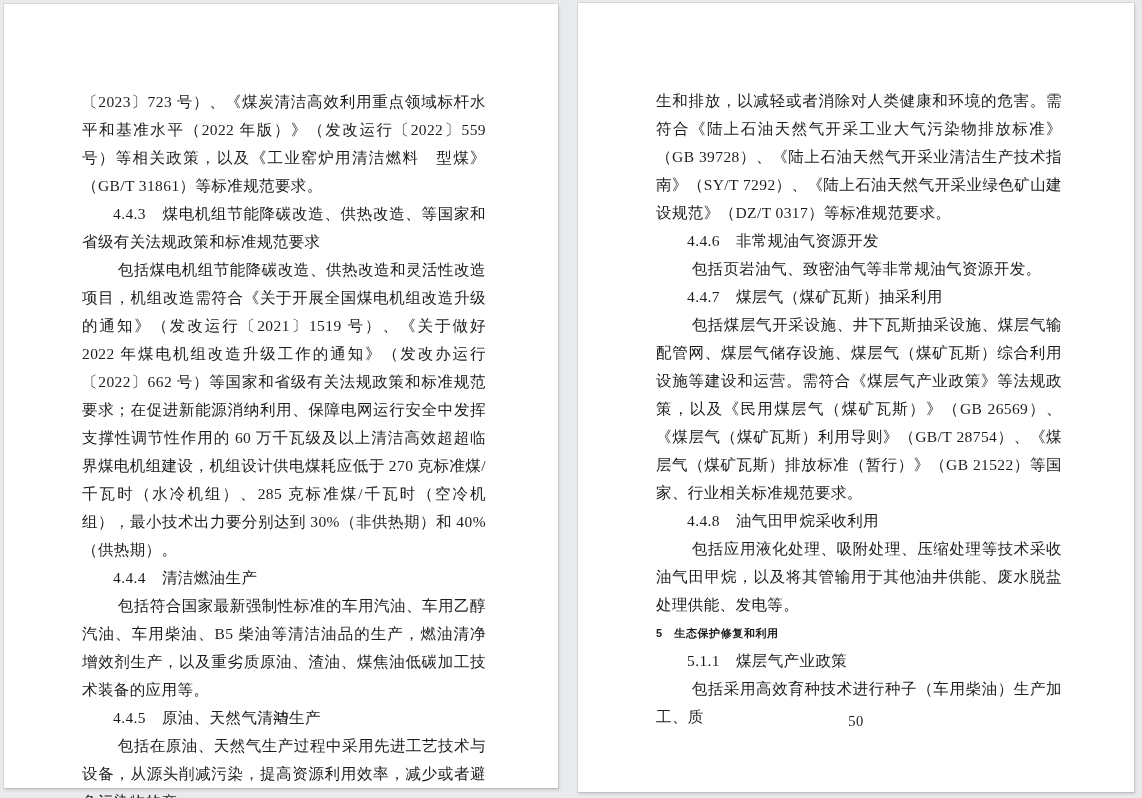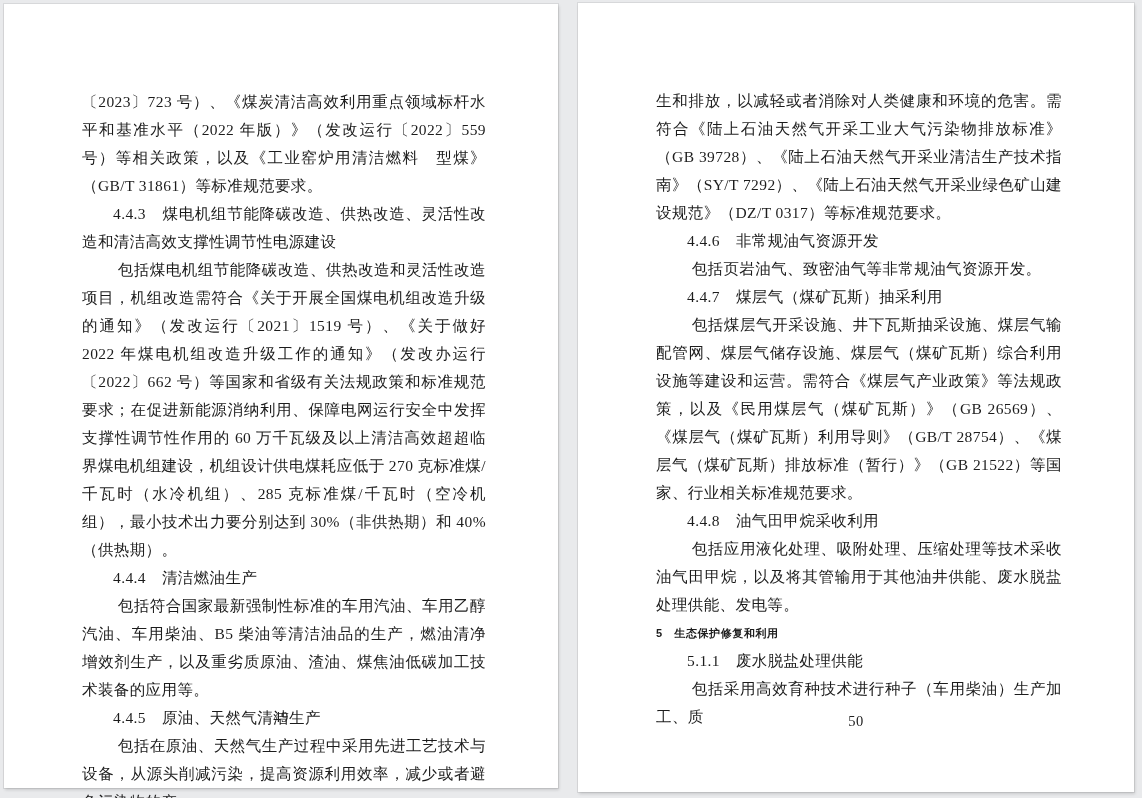--- a/index.html
+++ b/index.html
@@ -59,39 +59,39 @@
   }
 </style>
 </head>
 <body>
 
 <div class="spread">
 
   <div class="page page-left">
     <div class="content">
         <div class="block continuation">〔2023〕723 号）、《煤炭清洁高效利用重点领域标杆水平和基准水平（2022 年版）》（发改运行〔2022〕559 号）等相关政策，以及《工业窑炉用清洁燃料　型煤》（GB/T 31861）等标准规范要求。</div>
-        <div class="block heading3">4.4.3　煤电机组节能降碳改造、供热改造、灵活性改造和清洁高效支撑性调节性电源建设</div>
+        <div class="block heading3">4.4.3　煤电机组节能降碳改造、供热改造、等国家和省级有关法规政策和标准规范要求</div>
         <div class="block para">包括煤电机组节能降碳改造、供热改造和灵活性改造项目，机组改造需符合《关于开展全国煤电机组改造升级的通知》（发改运行〔2021〕1519 号）、《关于做好 2022 年煤电机组改造升级工作的通知》（发改办运行〔2022〕662 号）等国家和省级有关法规政策和标准规范要求；在促进新能源消纳利用、保障电网运行安全中发挥支撑性调节性作用的 60 万千瓦级及以上清洁高效超超临界煤电机组建设，机组设计供电煤耗应低于 270 克标准煤/千瓦时（水冷机组）、285 克标准煤/千瓦时（空冷机组），最小技术出力要分别达到 30%（非供热期）和 40%（供热期）。</div>
         <div class="block heading3">4.4.4　清洁燃油生产</div>
         <div class="block para">包括符合国家最新强制性标准的车用汽油、车用乙醇汽油、车用柴油、B5 柴油等清洁油品的生产，燃油清净增效剂生产，以及重劣质原油、渣油、煤焦油低碳加工技术装备的应用等。</div>
         <div class="block heading3">4.4.5　原油、天然气清洁生产</div>
         <div class="block para">包括在原油、天然气生产过程中采用先进工艺技术与设备，从源头削减污染，提高资源利用效率，减少或者避免污染物的产</div>
       </div>
     <div class="page-number">49</div>
   </div>
 
   <div class="page page-right">
     <div class="content">
         <div class="block continuation">生和排放，以减轻或者消除对人类健康和环境的危害。需符合《陆上石油天然气开采工业大气污染物排放标准》（GB 39728）、《陆上石油天然气开采业清洁生产技术指南》（SY/T 7292）、《陆上石油天然气开采业绿色矿山建设规范》（DZ/T 0317）等标准规范要求。</div>
         <div class="block heading3">4.4.6　非常规油气资源开发</div>
         <div class="block para">包括页岩油气、致密油气等非常规油气资源开发。</div>
         <div class="block heading3">4.4.7　煤层气（煤矿瓦斯）抽采利用</div>
         <div class="block para">包括煤层气开采设施、井下瓦斯抽采设施、煤层气输配管网、煤层气储存设施、煤层气（煤矿瓦斯）综合利用设施等建设和运营。需符合《煤层气产业政策》等法规政策，以及《民用煤层气（煤矿瓦斯）》（GB 26569）、《煤层气（煤矿瓦斯）利用导则》（GB/T 28754）、《煤层气（煤矿瓦斯）排放标准（暂行）》（GB 21522）等国家、行业相关标准规范要求。</div>
         <div class="block heading3">4.4.8　油气田甲烷采收利用</div>
         <div class="block para">包括应用液化处理、吸附处理、压缩处理等技术采收油气田甲烷，以及将其管输用于其他油井供能、废水脱盐处理供能、发电等。</div>
         <div class="block heading1">5　生态保护修复和利用</div>
-        <div class="block heading3">5.1.1　废水脱盐处理供能</div>
+        <div class="block heading3">5.1.1　煤层气产业政策</div>
         <div class="block para">包括采用高效育种技术进行种子（车用柴油）生产加工、质</div>
       </div>
     <div class="page-number">50</div>
   </div>
 
 </div>
 
 </body></html>

